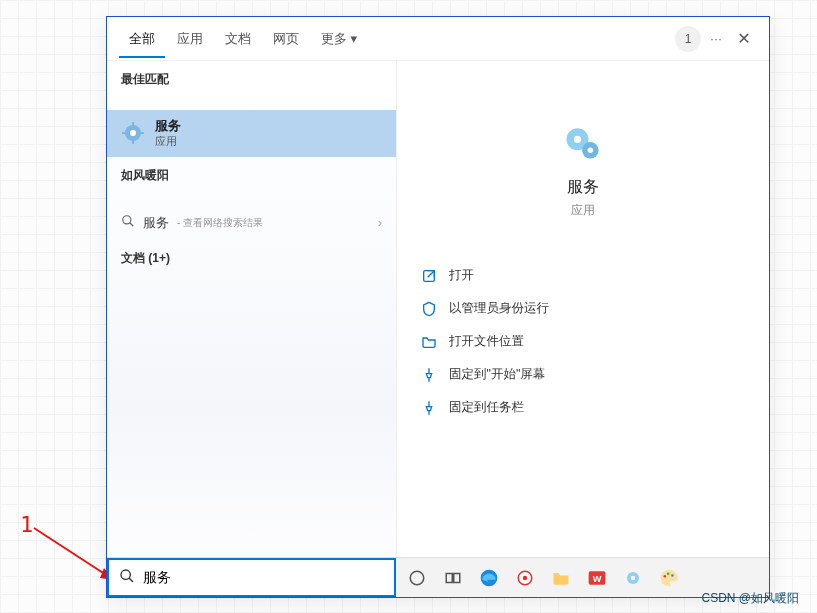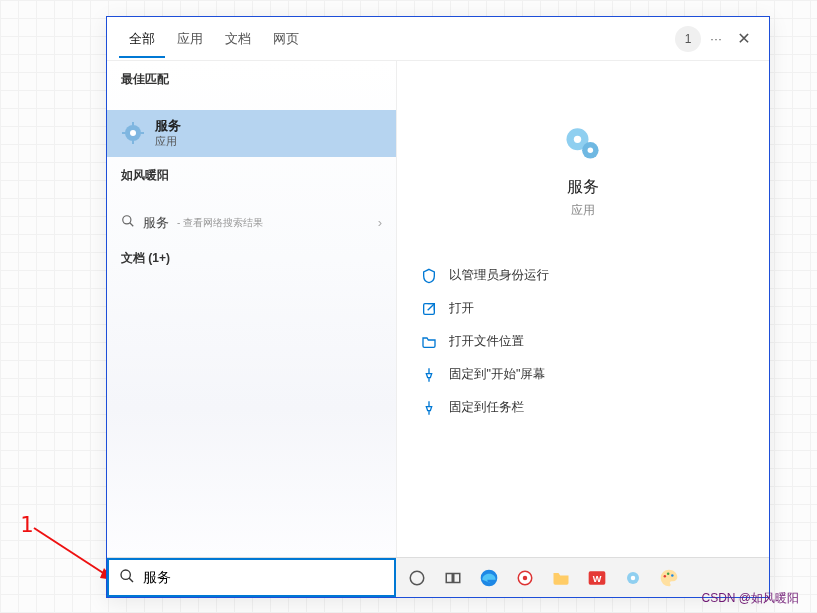--- a/index.html
+++ b/index.html
@@ -50,21 +50,21 @@
     .search-box input { border: none; outline: none; font-size: 14px; flex: 1; margin-left: 8px; }
     .taskbar { flex: 1; background: #f3f3f3; display: flex; align-items: center; padding: 0 10px; gap: 14px; }
     .tb-icon { width: 22px; height: 22px; display: flex; align-items: center; justify-content: center; cursor: pointer; }
     
     
     .anno { position: absolute; font-size: 22px; color: #e11; font-family: "Consolas", monospace; }
     .arrow { position: absolute; }
     .arrow line { stroke: #e11; stroke-width: 2; }
     .arrow polygon { fill: #e11; }
     
-    .watermark { position: absolute; right: 18px; bottom: 6px; font-size: 12px; color: #701a75; }
+    .watermark { position: absolute; right: 18px; bottom: 6px; font-size: 12px; color: #0c4a6e; }
     
     
     .gear { width: 100%; height: 100%; }
   </style>
 </head>
 <body>
 
 <div class="grid-bg"></div>
 
 <div class="anno" style="left:20px; top:512px;">1</div>
@@ -79,20 +79,21 @@
     <polygon points="8,126 2,112 16,116"></polygon>
 </svg>
 
 <div class="panel">
 
   <div class="header">
     <div class="tab active">全部</div>
     <div class="tab">应用</div>
     <div class="tab">文档</div>
     <div class="tab">网页</div>
+    <div class="tab">更多 ▾</div>
     <div class="header-spacer"></div>
     <div class="header-btn badge">1</div>
     <div class="header-btn">···</div>
     <div class="header-btn close">✕</div>
   </div>
 
   <div class="content">
     <div class="left">
       <div class="section-label">最佳匹配</div>
       <div class="best">
@@ -135,31 +136,31 @@
             <circle cx="18" cy="20" r="4" fill="#fff"></circle>
           <circle cx="32" cy="32" r="9" fill="#6fb8e2"></circle>
             <circle cx="32" cy="32" r="3" fill="#fff"></circle>
         </svg>
       </div>
       <div class="app-title">服务</div>
       <div class="app-sub">应用</div>
       <div class="actions">
         <div class="action">
           <svg width="16" height="16" viewBox="0 0 24 24" fill="none" stroke="#0078d4" stroke-width="2">
-              <path d="M12 2l8 4v6c0 5-3.5 9-8 10-4.5-1-8-5-8-10V6l8-4z"></path>
-            </svg>
-          <span>以管理员身份运行</span>
-        </div>
-        <div class="action">
-          <svg width="16" height="16" viewBox="0 0 24 24" fill="none" stroke="#0078d4" stroke-width="2">
               <rect x="4" y="4" width="16" height="16" rx="2"></rect>
               <path d="M10 4h10v10"></path>
               <path d="M20 4L10 14"></path>
             </svg>
           <span>打开</span>
+        </div>
+        <div class="action">
+          <svg width="16" height="16" viewBox="0 0 24 24" fill="none" stroke="#0078d4" stroke-width="2">
+              <path d="M12 2l8 4v6c0 5-3.5 9-8 10-4.5-1-8-5-8-10V6l8-4z"></path>
+            </svg>
+          <span>以管理员身份运行</span>
         </div>
         <div class="action">
           <svg width="16" height="16" viewBox="0 0 24 24" fill="none" stroke="#0078d4" stroke-width="2">
               <path d="M3 6h6l2 3h10v9a2 2 0 0 1-2 2H5a2 2 0 0 1-2-2V6z"></path>
             </svg>
           <span>打开文件位置</span>
         </div>
         <div class="action">
           <svg width="16" height="16" viewBox="0 0 24 24" fill="none" stroke="#0078d4" stroke-width="2">
               <path d="M12 2v8M8 10h8l-2 6h-4l-2-6zM12 16v6"></path>

